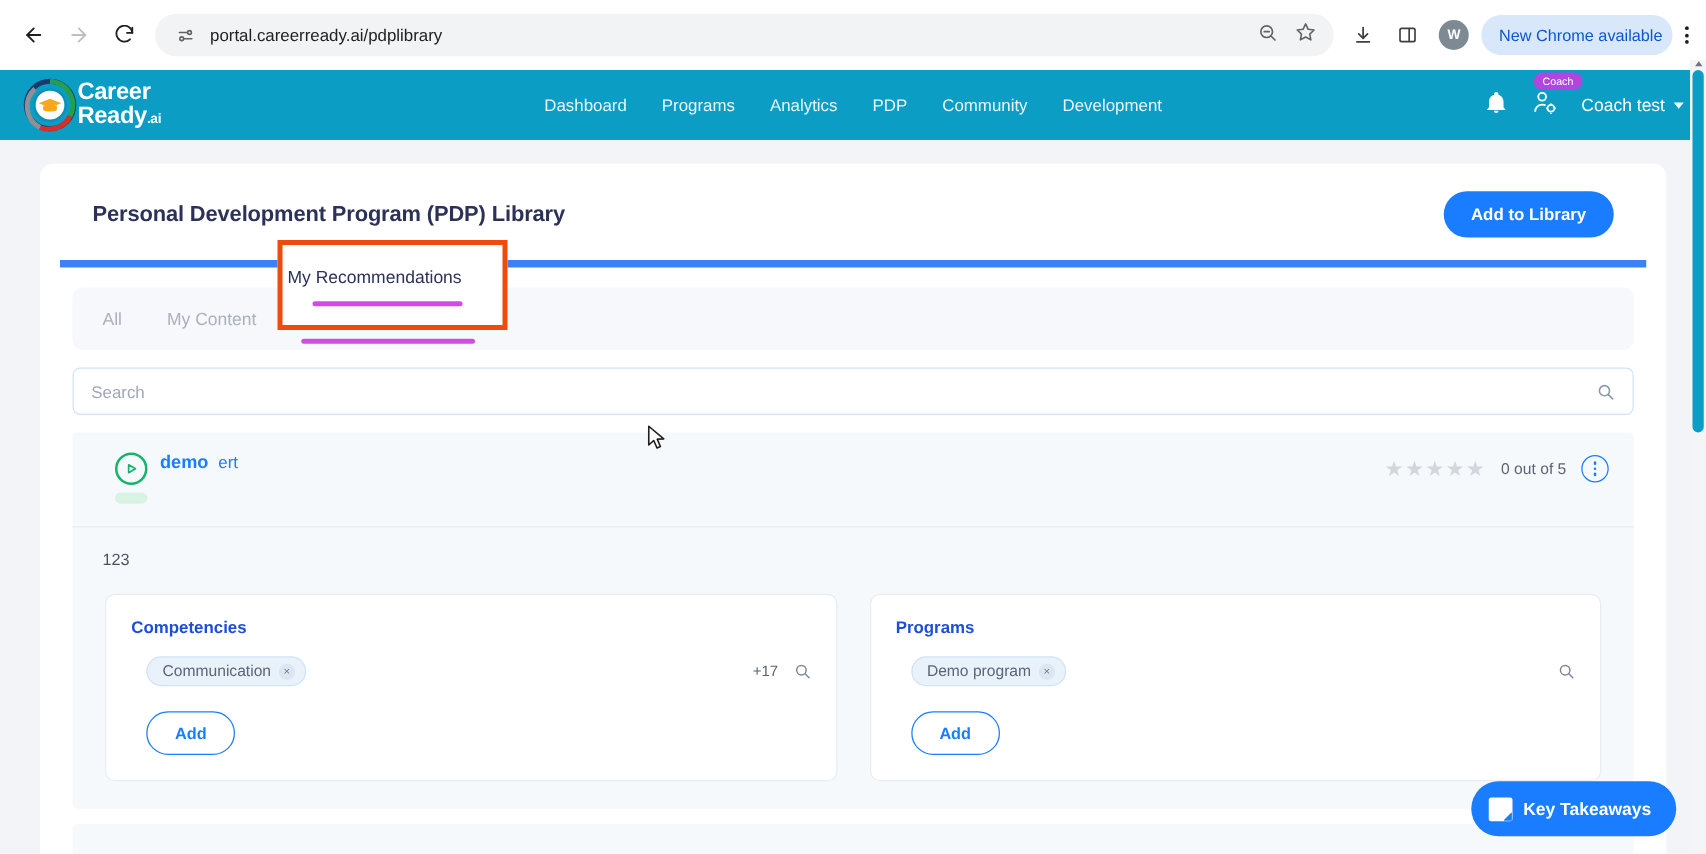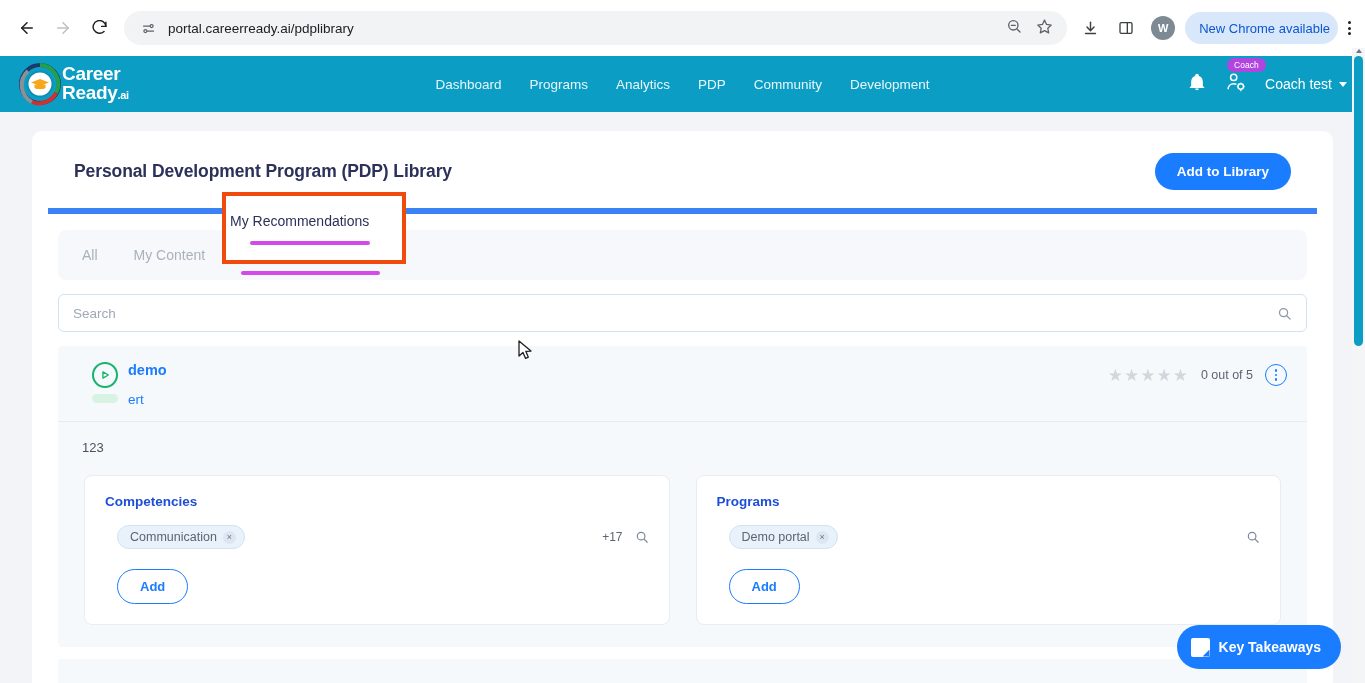--- a/index.html
+++ b/index.html
@@ -324,21 +324,21 @@
     width: 26px; height: 26px;
     border: 2px solid #15b36b;
     border-radius: 50%;
     display: flex; align-items: center; justify-content: center;
   }
   .green-pill {
     width: 26px; height: 9px;
     background: #d8f3e4;
     border-radius: 5px;
   }
-  .item-titles { display: flex; flex-direction: column; gap: 14px; padding-top: 2px;}
+  .item-titles { display: flex; gap: 8px; padding-top: 2px;}
   .item-titles a {
     color: #1a7cff;
     font-size: 14.5px;
     font-weight: bold;
     text-decoration: none;
   }
   .item-titles a.sub { font-weight: normal; font-size: 13.5px; }
 
   .rating-area {
     margin-left: auto;
@@ -701,21 +701,21 @@
               </span>
             </div>
           </div>
           <button class="btn-outline">Add</button>
         </div>
 
         <div class="card">
           <div class="card-title">Programs</div>
           <div class="chips-row">
             <div class="chip">
-              <span>Demo portal</span>
+              <span>Demo program</span>
               <span class="x">×</span>
             </div>
             <div class="chips-right">
               <span class="plus-count"></span>
               <span class="mag-sm">
                 <svg width="14" height="14" viewBox="0 0 24 24" fill="none" stroke="currentColor" stroke-width="2" stroke-linecap="round">
                     <circle cx="10.5" cy="10.5" r="6.5"></circle>
                     <line x1="15.5" y1="15.5" x2="21" y2="21"></line>
                   </svg>
               </span>

